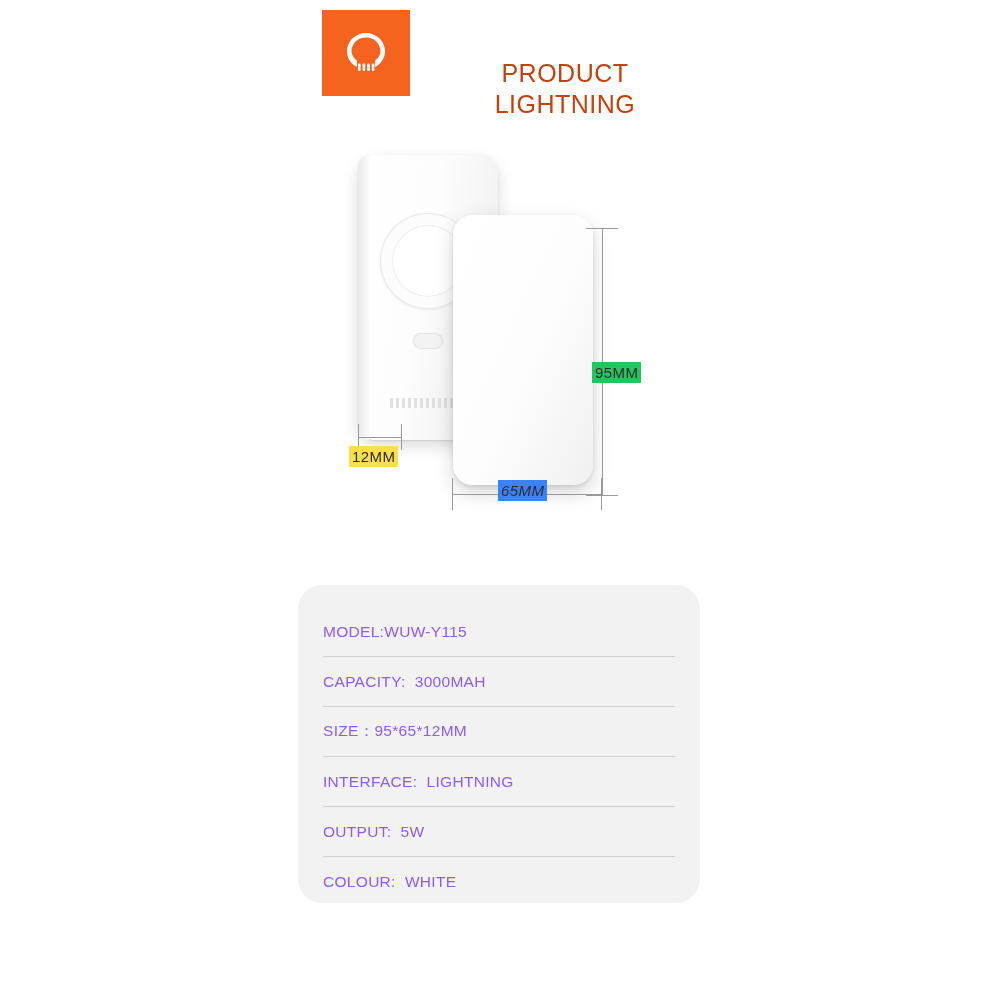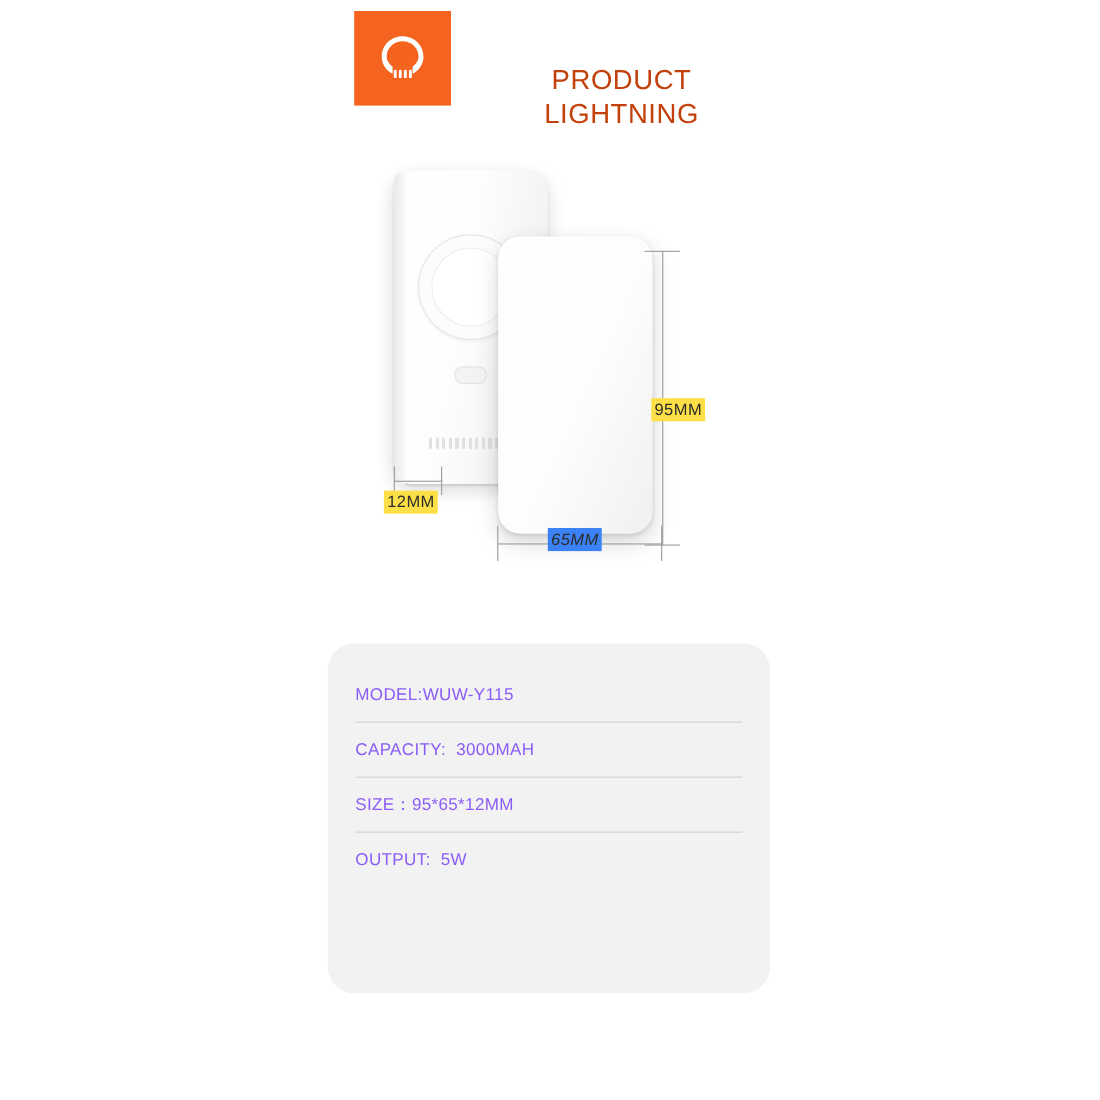--- a/index.html
+++ b/index.html
@@ -139,21 +139,21 @@
   }
   .dim-line {
     position: absolute;
     background: #9a9a9a;
   }
 
   
   .v-line { left: 602px; top: 228px; width: 1px; height: 268px; }
   .v-cap-top { left: 586px; top: 228px; width: 32px; height: 1px; }
   .v-cap-bot { left: 586px; top: 495px; width: 32px; height: 1px; }
-  .lbl-95 { left: 592px; top: 362px; background:#fde047; padding:2px 3px; }
+  .lbl-95 { left: 592px; top: 362px; background:#22c55e; padding:2px 3px; }
 
   
   .h-line { left: 452px; top: 494px; width: 150px; height: 1px; }
   .h-cap-l { left: 452px; top: 478px; width: 1px; height: 32px; }
   .h-cap-r { left: 601px; top: 478px; width: 1px; height: 32px; }
   .lbl-65 { left: 498px; top: 480px; background:#3b82f6; padding:2px 3px;font-style:italic; }
 
   
   .t-line { left: 358px; top: 437px; width: 44px; height: 1px; }
   .t-cap-l { left: 358px; top: 424px; width: 1px; height: 26px; }
@@ -233,15 +233,17 @@
 <div class="dim-line t-line"></div>
 <div class="dim-line t-cap-l"></div>
 <div class="dim-line t-cap-r"></div>
 <div class="dim lbl-12">12MM</div>
 
 <div class="spec-card">
   <div class="spec-list">
     <div class="spec-row">MODEL:WUW-Y115</div>
     <div class="spec-row">CAPACITY:  3000MAH</div>
     <div class="spec-row">SIZE：95*65*12MM</div>
+    <div class="spec-row">INTERFACE:  LIGHTNING</div>
     <div class="spec-row">OUTPUT:  5W</div>
+    <div class="spec-row">COLOUR:  WHITE</div>
   </div>
 </div>
 
 </body></html>

